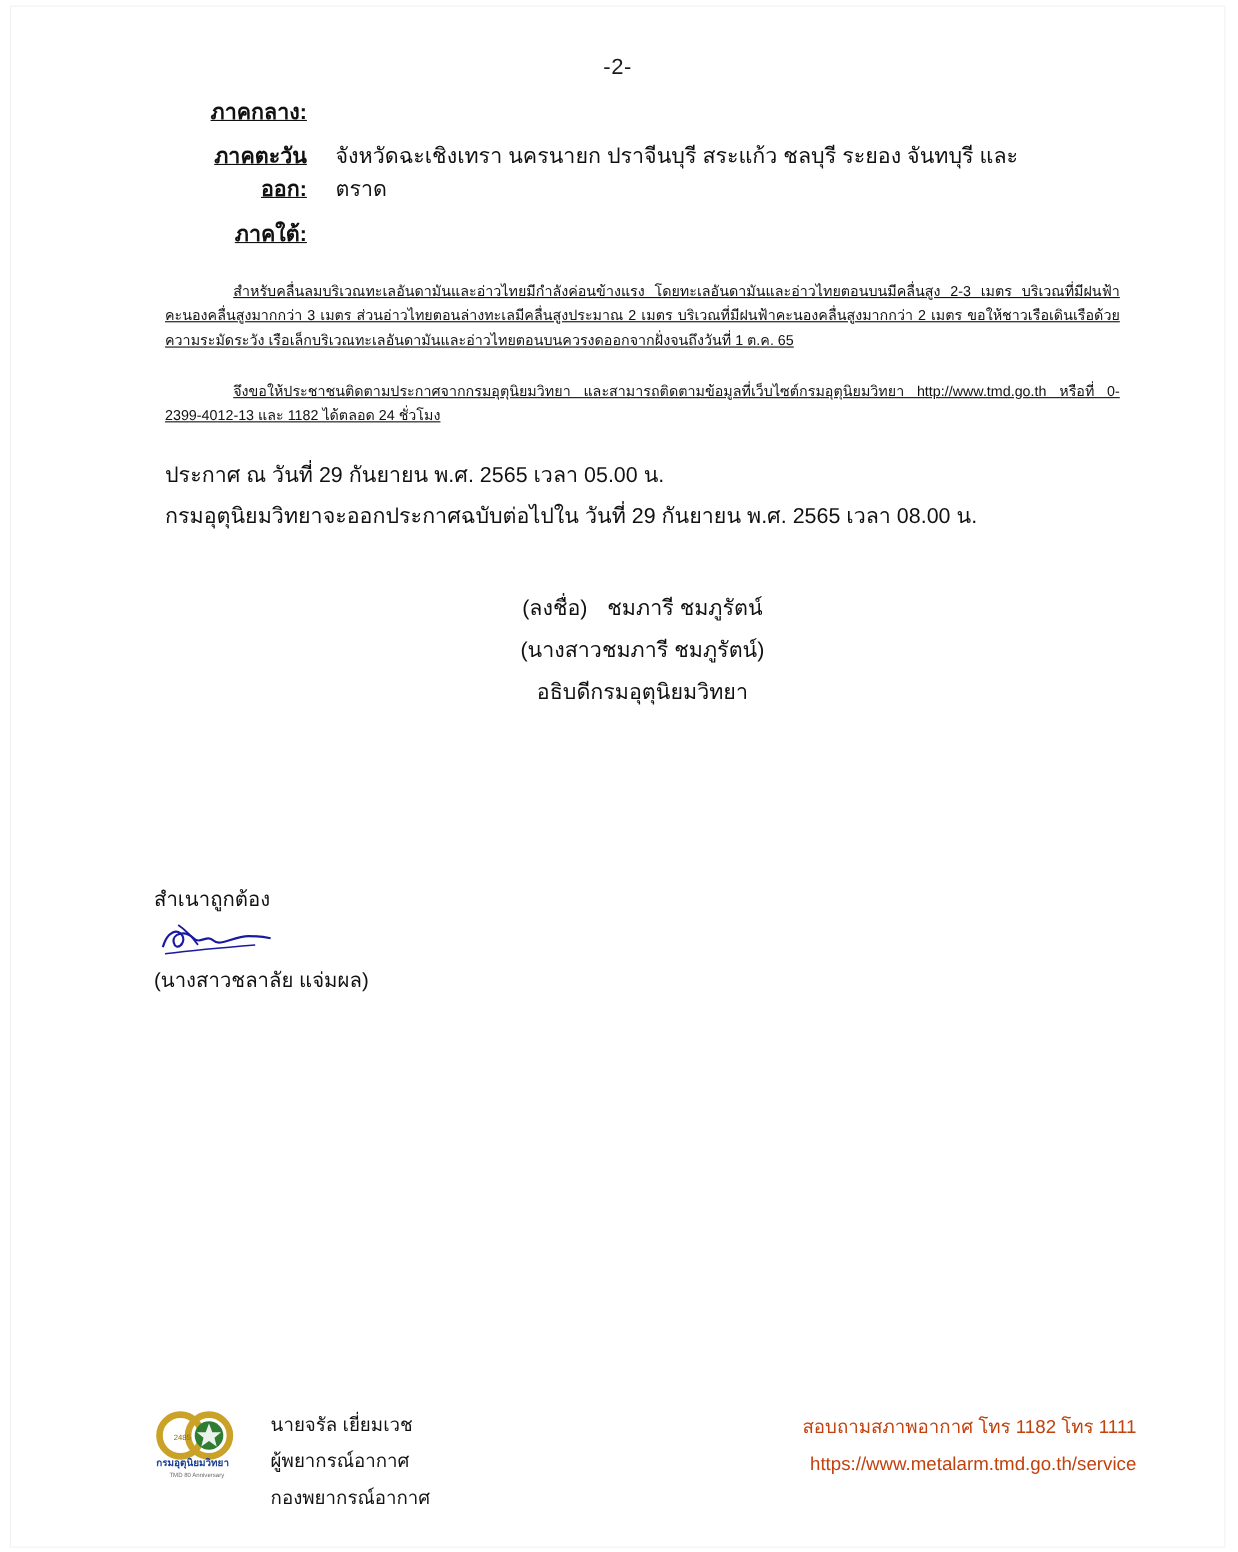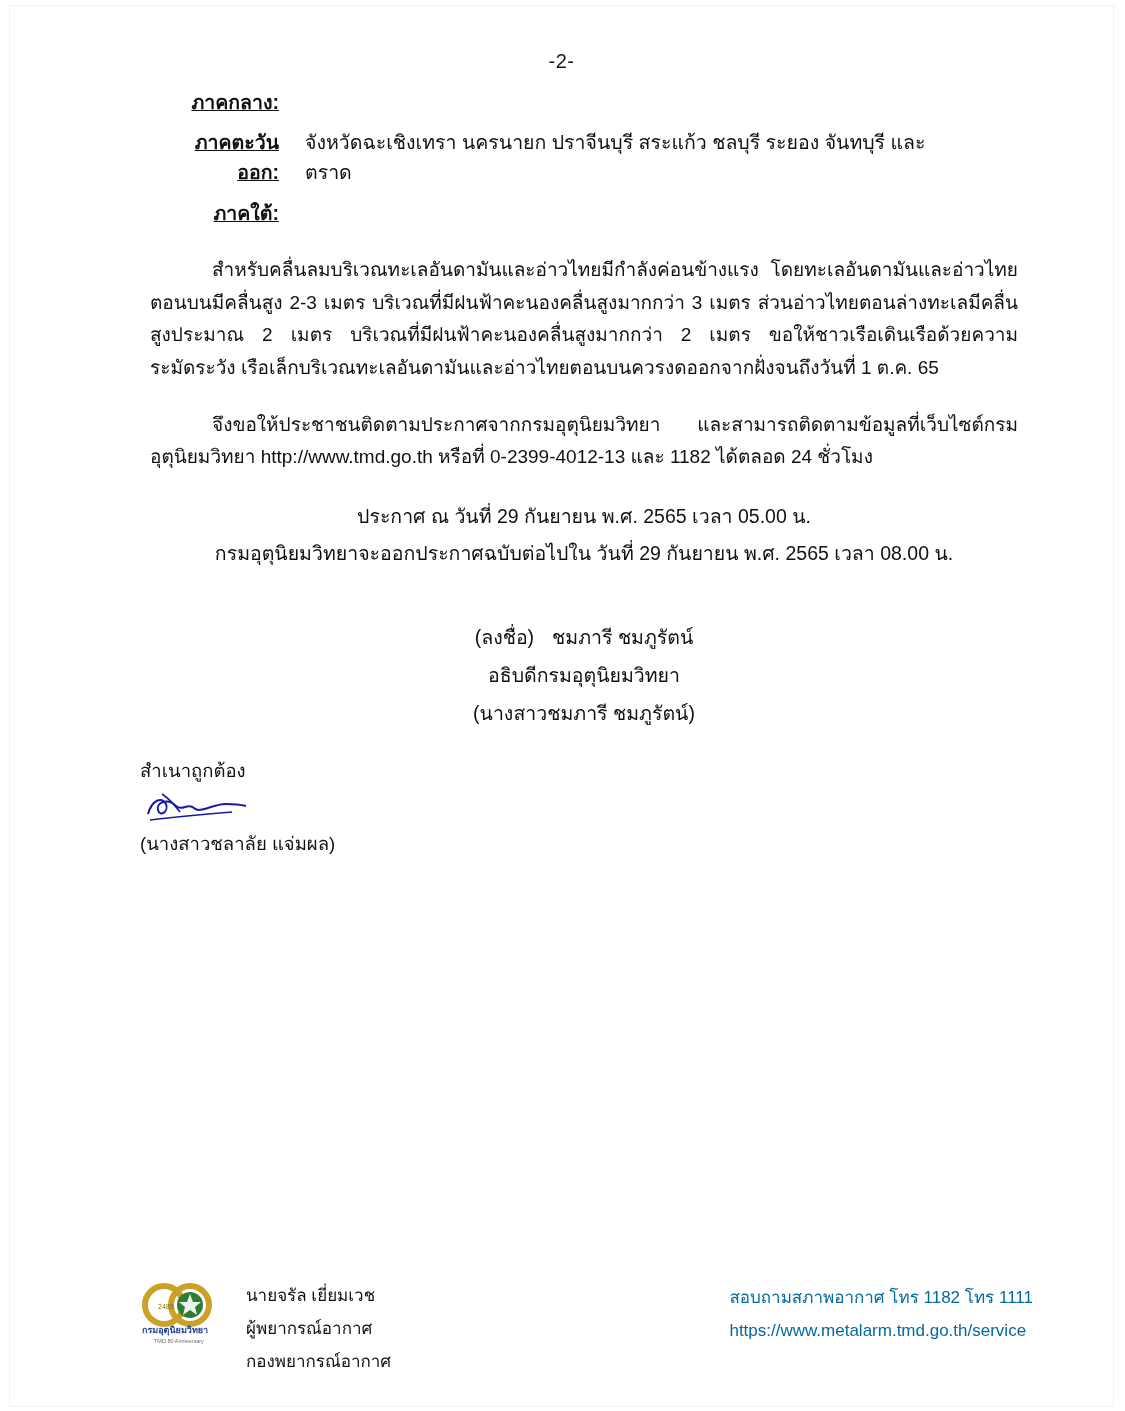--- a/index.html
+++ b/index.html
@@ -62,30 +62,31 @@
     max-width: 660px;
   }
 
   
   .body-block {
     padding-left: 140px;
     padding-right: 95px;
     margin-top: 26px;
   }
   .para {
-    font-size: 19px;
+    font-size: 13px;
     line-height: 1.72;
     color: #111111;
     text-align: justify;
     text-indent: 62px;
     margin-bottom: 24px;
+    text-decoration: underline;
   }
 
   .announce-line {
-    text-align: center;
+    text-align: left;
     font-size: 19.5px;
     line-height: 1.9;
     color: #111111;
   }
 
   
   .signature {
     margin-top: 46px;
     text-align: center;
   }
@@ -93,21 +94,21 @@
     font-size: 19.5px;
     line-height: 1.95;
     color: #111111;
   }
   .sig-line .sig-prefix { margin-right: 18px; }
 
   
   .certify {
     position: absolute;
     left: 130px;
-    top: 747px;
+    top: 794px;
     font-size: 18.5px;
     line-height: 1.9;
     color: #111111;
   }
   .certify-scribble {
     width: 120px;
     height: 34px;
     position: relative;
     margin: 2px 0 2px 2px;
   }
@@ -136,23 +137,24 @@
   }
   .logo svg { display: block; }
   .footer-person {
     font-size: 17px;
     line-height: 1.95;
     color: #111111;
     padding-top: 8px;
   }
   .footer-right {
     margin-left: auto;
+    text-align: right;
     font-size: 17px;
     line-height: 1.95;
-    color: #0369a1;
+    color: #c2410c;
     padding-top: 10px;
   }
 </style>
 </head>
 <body>
 
 <div class="page">
 
   <div class="page-number">-2-</div>
 
@@ -173,22 +175,22 @@
     <p class="para">สำหรับคลื่นลมบริเวณทะเลอันดามันและอ่าวไทยมีกำลังค่อนข้างแรง โดยทะเลอันดามันและอ่าวไทยตอนบนมีคลื่นสูง 2-3 เมตร บริเวณที่มีฝนฟ้าคะนองคลื่นสูงมากกว่า 3 เมตร ส่วนอ่าวไทยตอนล่างทะเลมีคลื่นสูงประมาณ 2 เมตร บริเวณที่มีฝนฟ้าคะนองคลื่นสูงมากกว่า 2 เมตร ขอให้ชาวเรือเดินเรือด้วยความระมัดระวัง เรือเล็กบริเวณทะเลอันดามันและอ่าวไทยตอนบนควรงดออกจากฝั่งจนถึงวันที่ 1 ต.ค. 65</p>
     <p class="para">จึงขอให้ประชาชนติดตามประกาศจากกรมอุตุนิยมวิทยา และสามารถติดตามข้อมูลที่เว็บไซต์กรมอุตุนิยมวิทยา http://www.tmd.go.th หรือที่ 0-2399-4012-13 และ 1182 ได้ตลอด 24 ชั่วโมง</p>
 
     <div class="announce-line">ประกาศ ณ วันที่ 29 กันยายน พ.ศ. 2565 เวลา 05.00 น.</div>
     <div class="announce-line">กรมอุตุนิยมวิทยาจะออกประกาศฉบับต่อไปใน วันที่ 29 กันยายน พ.ศ. 2565 เวลา 08.00 น.</div>
 
     <div class="signature">
       <div class="sig-line">
         <span class="sig-prefix">(ลงชื่อ)</span><span>ชมภารี ชมภูรัตน์</span>
       </div>
+      <div class="sig-line">(นางสาวชมภารี ชมภูรัตน์)</div>
       <div class="sig-line">อธิบดีกรมอุตุนิยมวิทยา</div>
-      <div class="sig-line">(นางสาวชมภารี ชมภูรัตน์)</div>
     </div>
   </div>
 
   <div class="certify">
     <div>สำเนาถูกต้อง</div>
     <div class="certify-scribble">
       <svg width="120" height="34" viewBox="0 0 120 34">
         <path d="M6 24 C10 10, 20 6, 24 14 C27 21, 18 28, 16 20 C14 12, 26 8, 34 16 C40 22, 46 12, 52 18 C58 24, 70 14, 84 14 C94 14, 100 15, 104 16" fill="none" stroke="#1a1aa0" stroke-width="2"></path>
         <path d="M20 4 C26 8, 32 14, 38 22" fill="none" stroke="#1a1aa0" stroke-width="1.6"></path>
         <path d="M8 30 C24 28, 52 25, 90 22" fill="none" stroke="#1a1aa0" stroke-width="1.4"></path>

